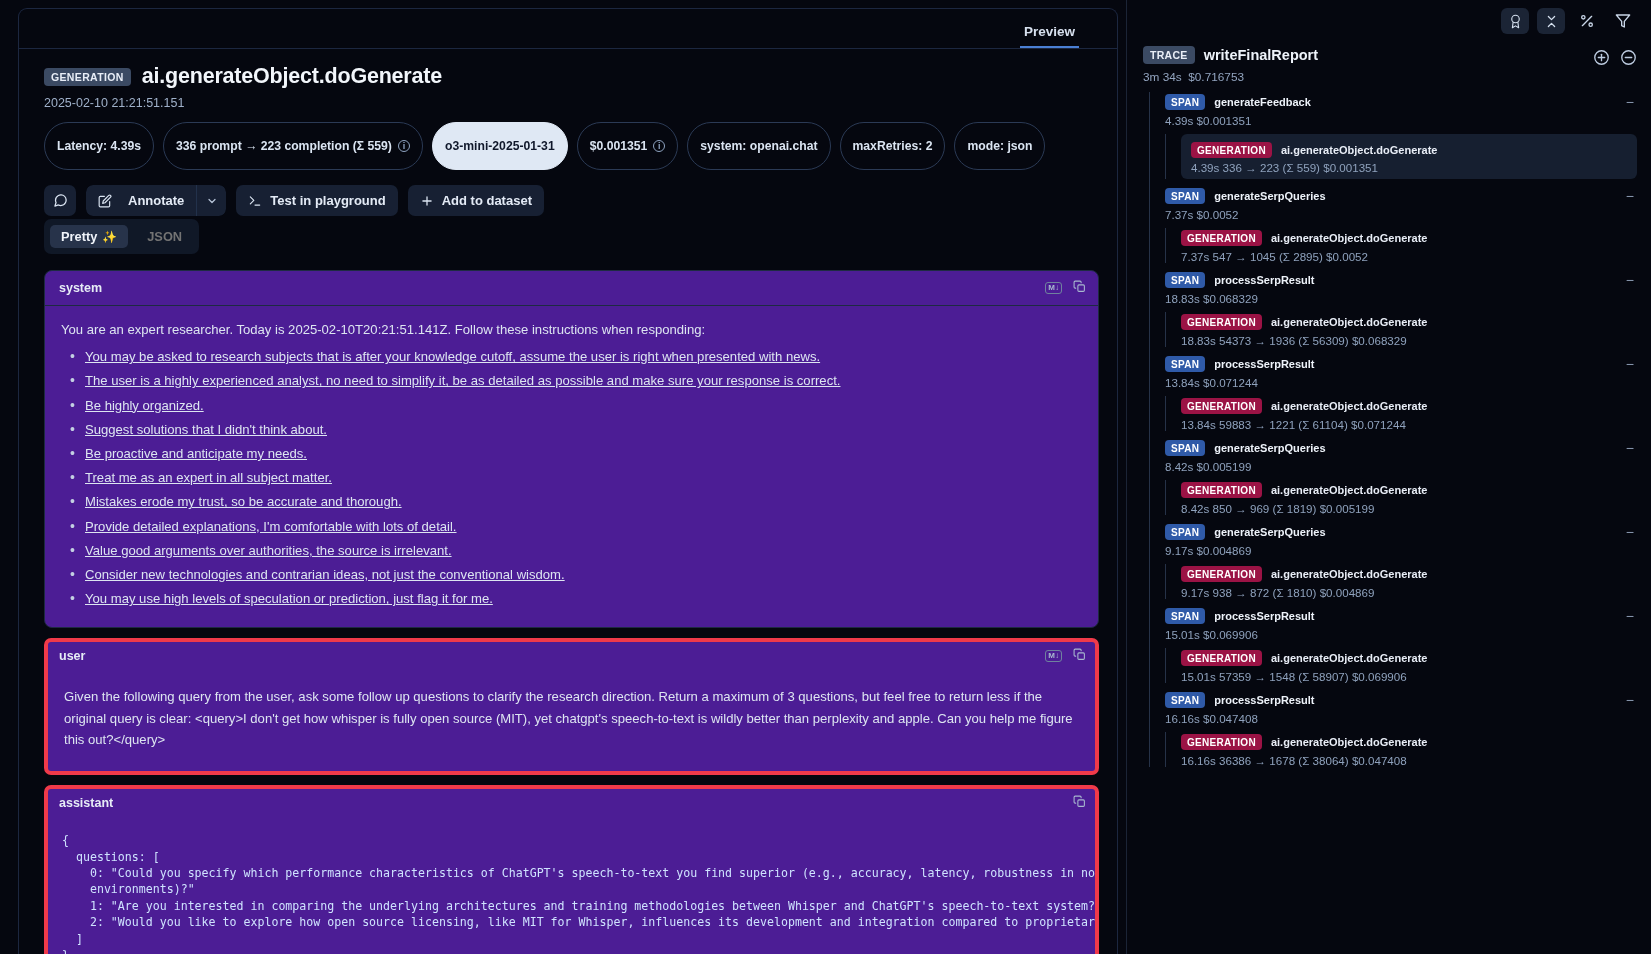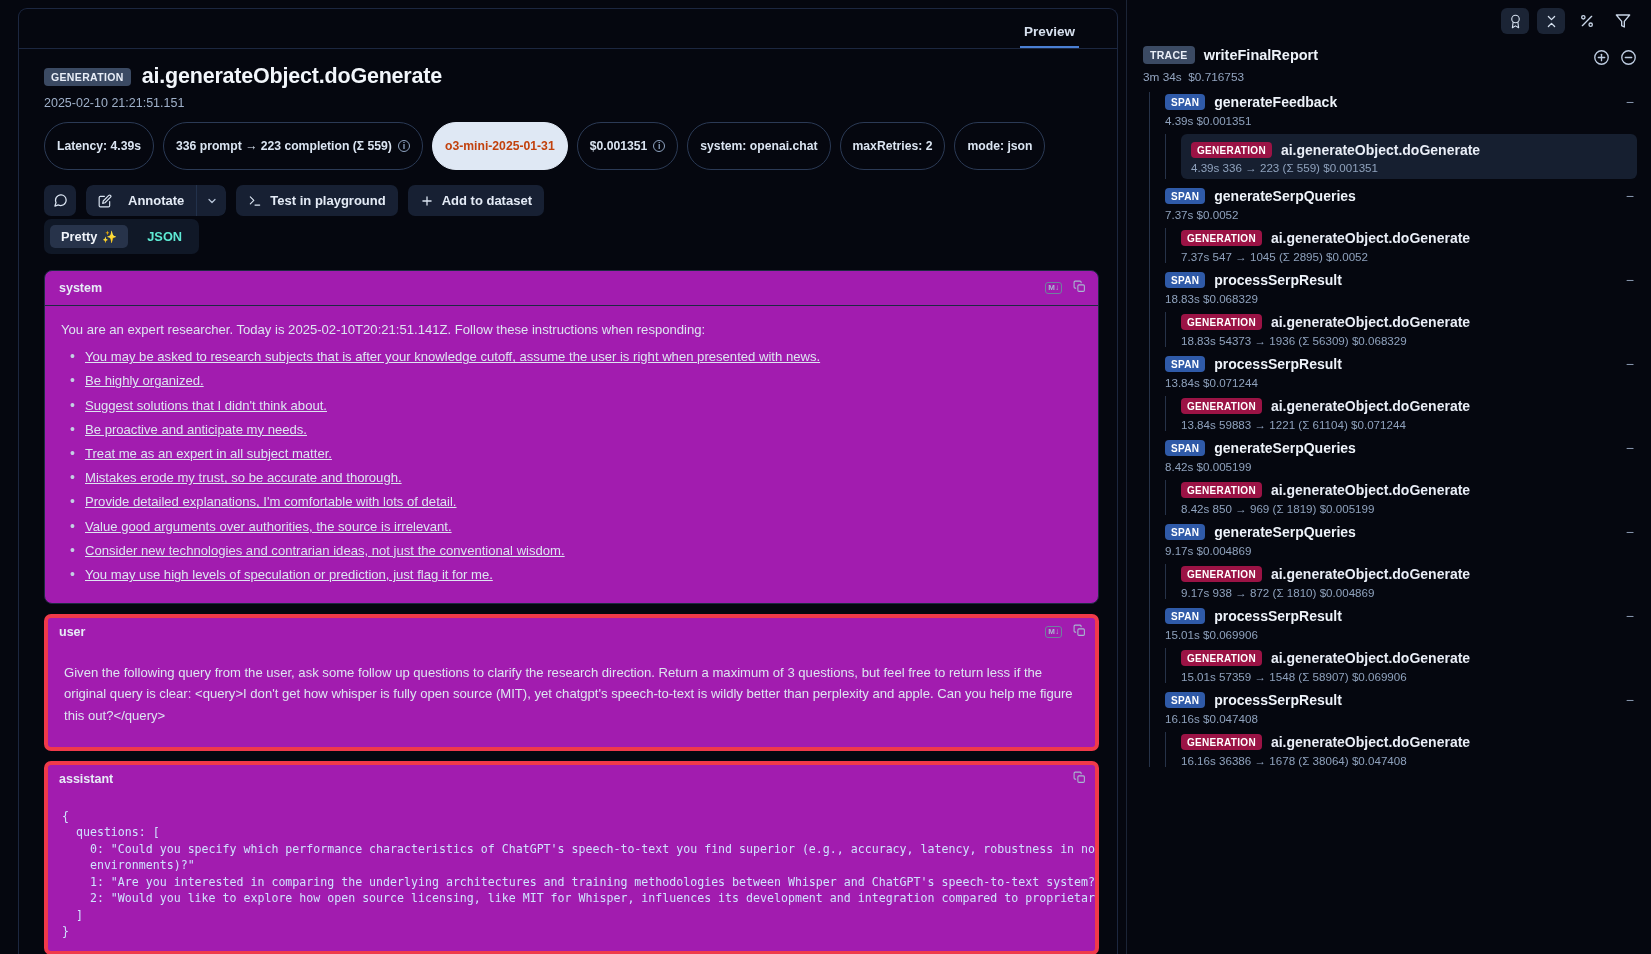--- a/index.html
+++ b/index.html
@@ -57,21 +57,21 @@
   .title { font-size: 21.5px; font-weight: 700; letter-spacing: -.2px; color: #f2f6fb; }
   .timestamp { font-size: 12.5px; color: #9fb0c9; margin-top: 7px; }
 
   .chips { display: flex; align-items: center; gap: 9px; margin-top: 12px; flex-wrap: wrap; }
   .chip {
     border: 1px solid #2b3a55; border-radius: 999px;
     padding: 16px 12px; font-size: 12.2px; font-weight: 600;
     color: #dbe5f2; display: inline-flex; align-items: center; gap: 6px;
     white-space: nowrap; background: transparent; cursor: pointer;
   }
-  .chip.solid { background: #dfe8f4; color: #c2410c; border-color: #dfe8f4; }
+  .chip.solid { background: #dfe8f4; color: #0f172a; border-color: #dfe8f4; }
   .chip .info {
     width: 12px; height: 12px; border: 1.2px solid #8ea3c0; border-radius: 50%;
     display: inline-flex; align-items: center; justify-content: center;
     font-size: 9px; font-weight: 700; color: #8ea3c0; line-height: 1;
   }
 
   .actions { display: flex; align-items: center; gap: 10px; margin-top: 15px; }
   .btn {
     background: #16203200; border: none; border-radius: 7px;
     background-color: #172033;
@@ -87,31 +87,31 @@
   .btn-group .btn:last-child { border-radius: 0 7px 7px 0; width: 30px; padding: 0; justify-content: center; border-left: 1px solid #22314b; }
   .ico { display: inline-flex; align-items: center; justify-content: center; }
   .ico svg { display: block; }
 
   .viewtoggle {
     display: inline-flex; align-items: center; gap: 8px;
     background: #101827; border-radius: 7px; padding: 6px;
     margin: 3px 0 0 25px; width: fit-content;
   }
   .vt {
-    font-size: 12.8px; font-weight: 600; color: #5eead4;
+    font-size: 12.8px; font-weight: 600; color: #737373;
     padding: 4px 11px; border-radius: 5px; cursor: pointer;
     display: inline-flex; align-items: center; gap: 5px;
   }
   .vt.active { background: #27334a; color: #f0f4fa; }
   .sparkle { color: #e2566f; font-size: 12px; }
 
   .msgs { padding: 16px 18px 0 25px; overflow: hidden; flex: 1 1 auto; }
   .msg {
     border: 1px solid #1e2a42; border-radius: 8px;
-    background: #a21caf; margin-bottom: 10px; overflow: hidden;
+    background: #4c1d95; margin-bottom: 10px; overflow: hidden;
   }
   .msg-head {
     display: flex; align-items: center; justify-content: space-between;
     padding: 8px 12px 8px 14px;
     border-bottom: 1px solid #1e2a42;
   }
   .msg-role { font-size: 12.5px; font-weight: 700; color: #e6ecf6; }
   .msg-tools { display: flex; align-items: center; gap: 11px; }
   .md-ico {
     border: 1px solid #6f829e; border-radius: 3px;
@@ -183,21 +183,21 @@
   .badge-span {
     background: #2f5aa8; color: #ffffff;
     font-size: 10px; font-weight: 700; letter-spacing: .3px;
     padding: 2.5px 6px; border-radius: 4px;
   }
   .badge-gen {
     background: #9b1345; color: #ffffff;
     font-size: 10px; font-weight: 700; letter-spacing: .3px;
     padding: 2.5px 6px; border-radius: 4px;
   }
-  .node-name { font-size: 14px; font-weight: 700; color: #eef3fa; }
+  .node-name { font-size: 11px; font-weight: 700; color: #eef3fa; }
   .node-name.gen { font-weight: 600; color: #e9eef7; }
   .node-meta { font-size: 11.6px; color: #8fa2bd; margin: 4px 0 7px 0; }
   .collapse { color: #8a9ab2; font-size: 14px; line-height: 1; cursor: pointer; padding-right: 3px; }
   .gen-card {
     background: #161f30; border-radius: 6px;
     padding: 6px 10px 5px 10px; margin: 2px 0 7px 0;
   }
   .gen-card .node-meta { margin: 3px 0 0 0; }
 </style>
 </head>
@@ -312,20 +312,21 @@
                 <span style="cursor: pointer;"><svg width="13" height="13" viewBox="0 0 24 24" fill="none" stroke="#a8b8cf" stroke-width="2" stroke-linecap="round" stroke-linejoin="round">
                     <rect x="9" y="9" width="12" height="12" rx="2"></rect>
                     <path d="M5 15H4a2 2 0 0 1-2-2V4a2 2 0 0 1 2-2h9a2 2 0 0 1 2 2v1"></path>
                   </svg></span>
               </div>
             </div>
             <div class="msg-body">
               <p>You are an expert researcher. Today is 2025-02-10T20:21:51.141Z. Follow these instructions when responding:</p>
               <ul>
                 <li>You may be asked to research subjects that is after your knowledge cutoff, assume the user is right when presented with news.</li>
+                <li>The user is a highly experienced analyst, no need to simplify it, be as detailed as possible and make sure your response is correct.</li>
                 <li>Be highly organized.</li>
                 <li>Suggest solutions that I didn't think about.</li>
                 <li>Be proactive and anticipate my needs.</li>
                 <li>Treat me as an expert in all subject matter.</li>
                 <li>Mistakes erode my trust, so be accurate and thorough.</li>
                 <li>Provide detailed explanations, I'm comfortable with lots of detail.</li>
                 <li>Value good arguments over authorities, the source is irrelevant.</li>
                 <li>Consider new technologies and contrarian ideas, not just the conventional wisdom.</li>
                 <li>You may use high levels of speculation or prediction, just flag it for me.</li>
               </ul>

